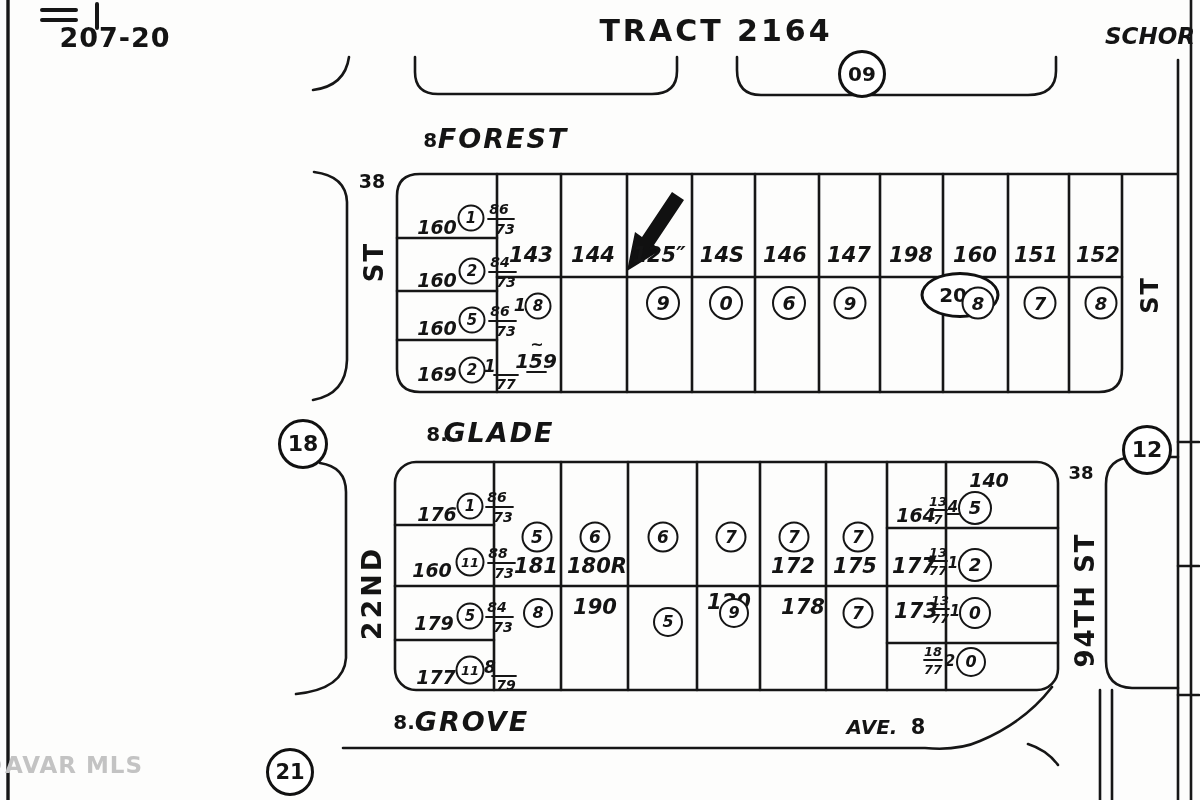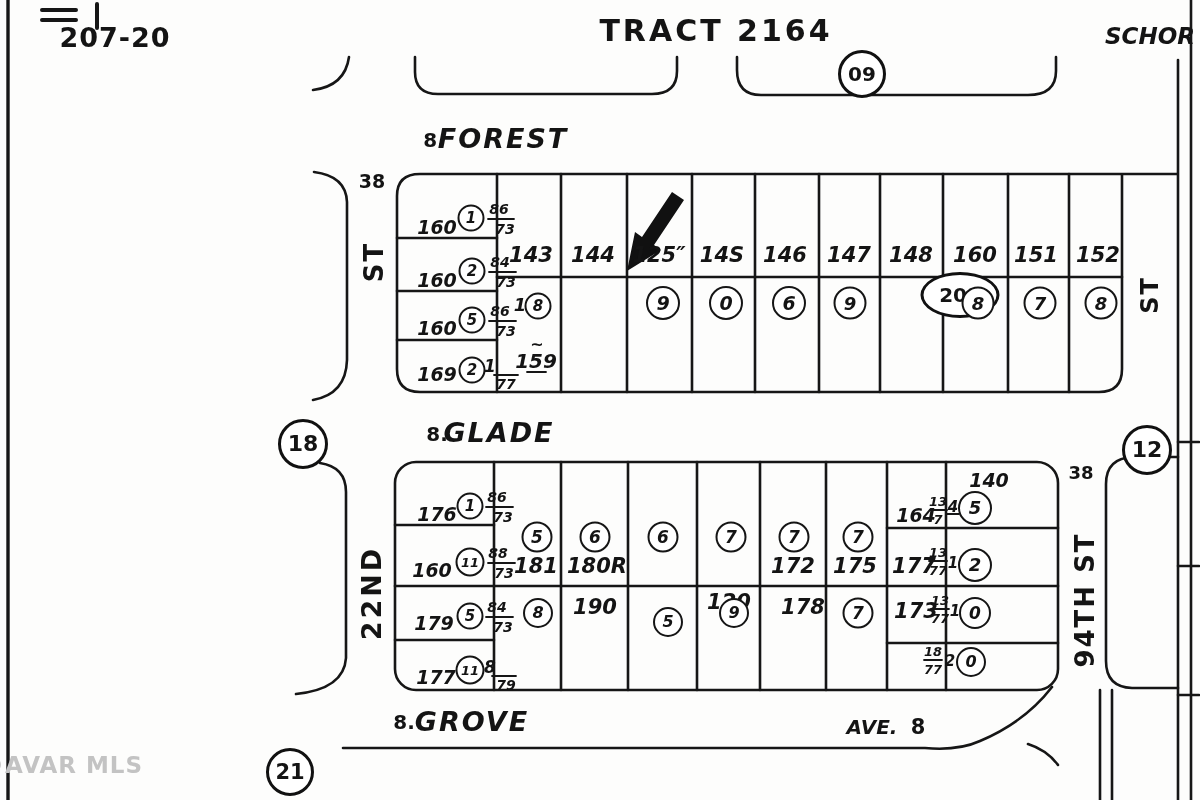--- a/index.html
+++ b/index.html
@@ -120,21 +120,21 @@
   <span class="c it" style="left:520px;top:305px;font-size:18px;">1</span>
   <span class="circ" style="left:538px;top:306px;width:23px;height:23px;font-size:15px;">8</span>
   <span class="c b" style="left:537px;top:345px;font-size:16px;">~</span>
   <span class="c it" style="left:536px;top:361px;font-size:20px;">159</span>
 
   <span class="c it" style="left:593px;top:255px;font-size:21px;">144</span>
   <span class="c it" style="left:659px;top:255px;font-size:21px;">125″</span>
   <span class="c it" style="left:722px;top:255px;font-size:21px;">14S</span>
   <span class="c it" style="left:785px;top:255px;font-size:21px;">146</span>
   <span class="c it" style="left:849px;top:255px;font-size:21px;">147</span>
-  <span class="c it" style="left:911px;top:255px;font-size:21px;">148</span>
+  <span class="c it" style="left:911px;top:255px;font-size:21px;">198</span>
   <span class="c it" style="left:975px;top:255px;font-size:21px;">160</span>
   <span class="c it" style="left:1036px;top:255px;font-size:21px;">151</span>
   <span class="c it" style="left:1098px;top:255px;font-size:21px;">152</span>
 
   <span class="circ" style="left:663px;top:303px;width:30px;height:30px;font-size:19px;">9</span>
   <span class="circ" style="left:726px;top:303px;width:30px;height:30px;font-size:19px;">0</span>
   <span class="circ" style="left:789px;top:303px;width:30px;height:30px;font-size:19px;">6</span>
   <span class="circ" style="left:850px;top:303px;width:29px;height:29px;font-size:18px;">9</span>
   <span class="oval" style="left:960px;top:295px;width:73px;height:40px;border:3.6px solid #111;font-size:20px;">201</span>
   <span class="circ" style="left:978px;top:303px;width:29px;height:29px;font-size:18px;">8</span>

